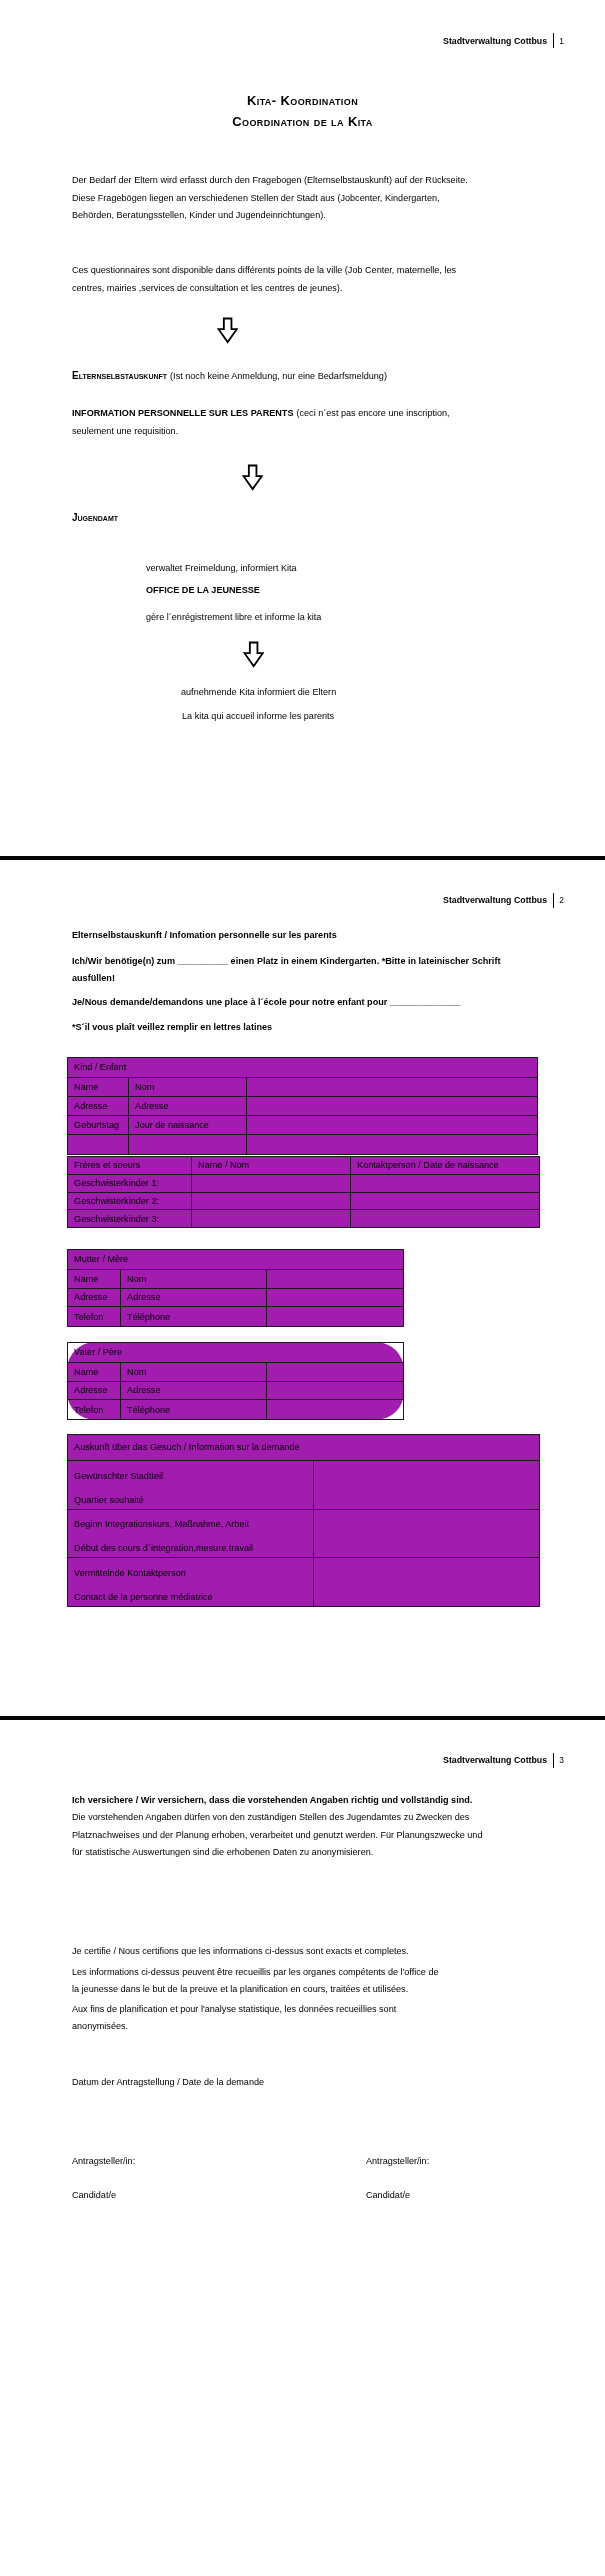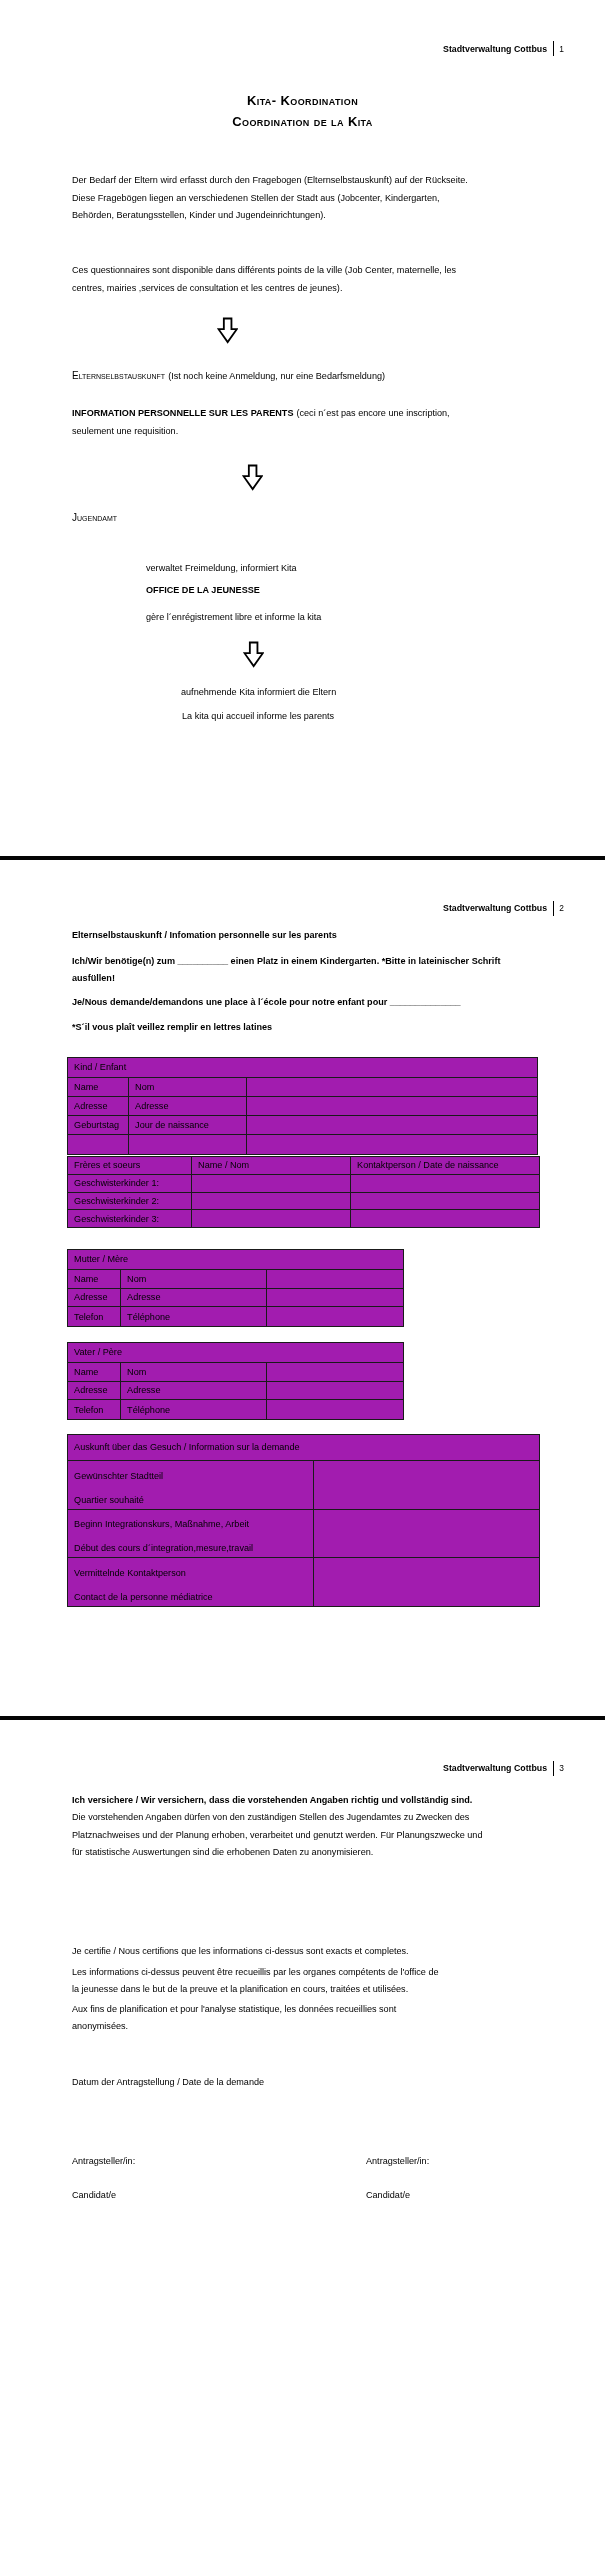--- a/index.html
+++ b/index.html
@@ -1,31 +1,31 @@
 <!DOCTYPE html>
 <html style="font-size:12.2px"><head>
 <meta charset="utf-8">
 <style>
   html,body{margin:0;padding:0;background:#ffffff;}
   body{width:605px;font-family:"Liberation Sans",sans-serif;color:#000;}
   .doc{width:605px;}
   .page{position:relative;width:605px;height:856px;background:#fff;overflow:hidden;}
   .pagebreak{height:3.8px;background:#050505;width:605px;}
   
-  .page-header{position:absolute;top:40px;right:41px;display:flex;align-items:center;height:17px;}
+  .page-header{position:absolute;top:32px;right:41px;display:flex;align-items:center;height:17px;}
   .brand{font-weight:bold;font-size:8.8px;}
   .hdr-sep{width:0.8px;height:15.2px;background:#000;margin:0 5.3px 0 6.1px;}
   .pagenum{font-size:8.4px;}
   
   .title{position:absolute;top:91px;left:0;width:605px;text-align:center;
          font-weight:bold;font-size:13px;line-height:20.6px;font-variant:small-caps;letter-spacing:0.4px;}
   
   .para{position:absolute;font-size:9.1px;line-height:17.5px;}
   .b{font-weight:bold;}
-  .sc{font-variant:small-caps;font-weight:normal;font-size:10px;}
+  .sc{font-variant:small-caps;font-weight:bold;font-size:10px;}
   .note{margin-left:3px;font-weight:normal;font-size:9.1px;}
   .caps-bold{font-weight:bold;}
   
   .arrow{position:absolute;width:21.3px;height:27.4px;}
   
   table.t{position:absolute;border-collapse:collapse;table-layout:fixed;font-size:9.1px;background:#a21caf;}
   table.t td{border:0.8px solid #1a1a1a;padding:0 3px 0 6.1px;vertical-align:middle;overflow:hidden;white-space:nowrap;}
   table.t td.two{white-space:normal;vertical-align:top;padding-top:6.9px;line-height:17px;}
 </style>
 </head>
@@ -191,21 +191,21 @@
             <td></td>
           </tr>
         <tr style="height:20px">
             <td>Telefon</td>
             <td>Téléphone</td>
             <td></td>
           </tr>
       </tbody>
     </table>
 
-    <table class="t" style="top:482px;left:67px;width:337px;">
+    <table class="t" style="top:482px;left:67px;width:337px;border-radius:28px;">
       <colgroup>
           <col style="width:53px">
           <col style="width:146px">
           <col>
         </colgroup>
       <tbody>
         <tr style="height:20px">
             <td colspan="3">Vater / Père</td>
           </tr>
         <tr style="height:19px">

